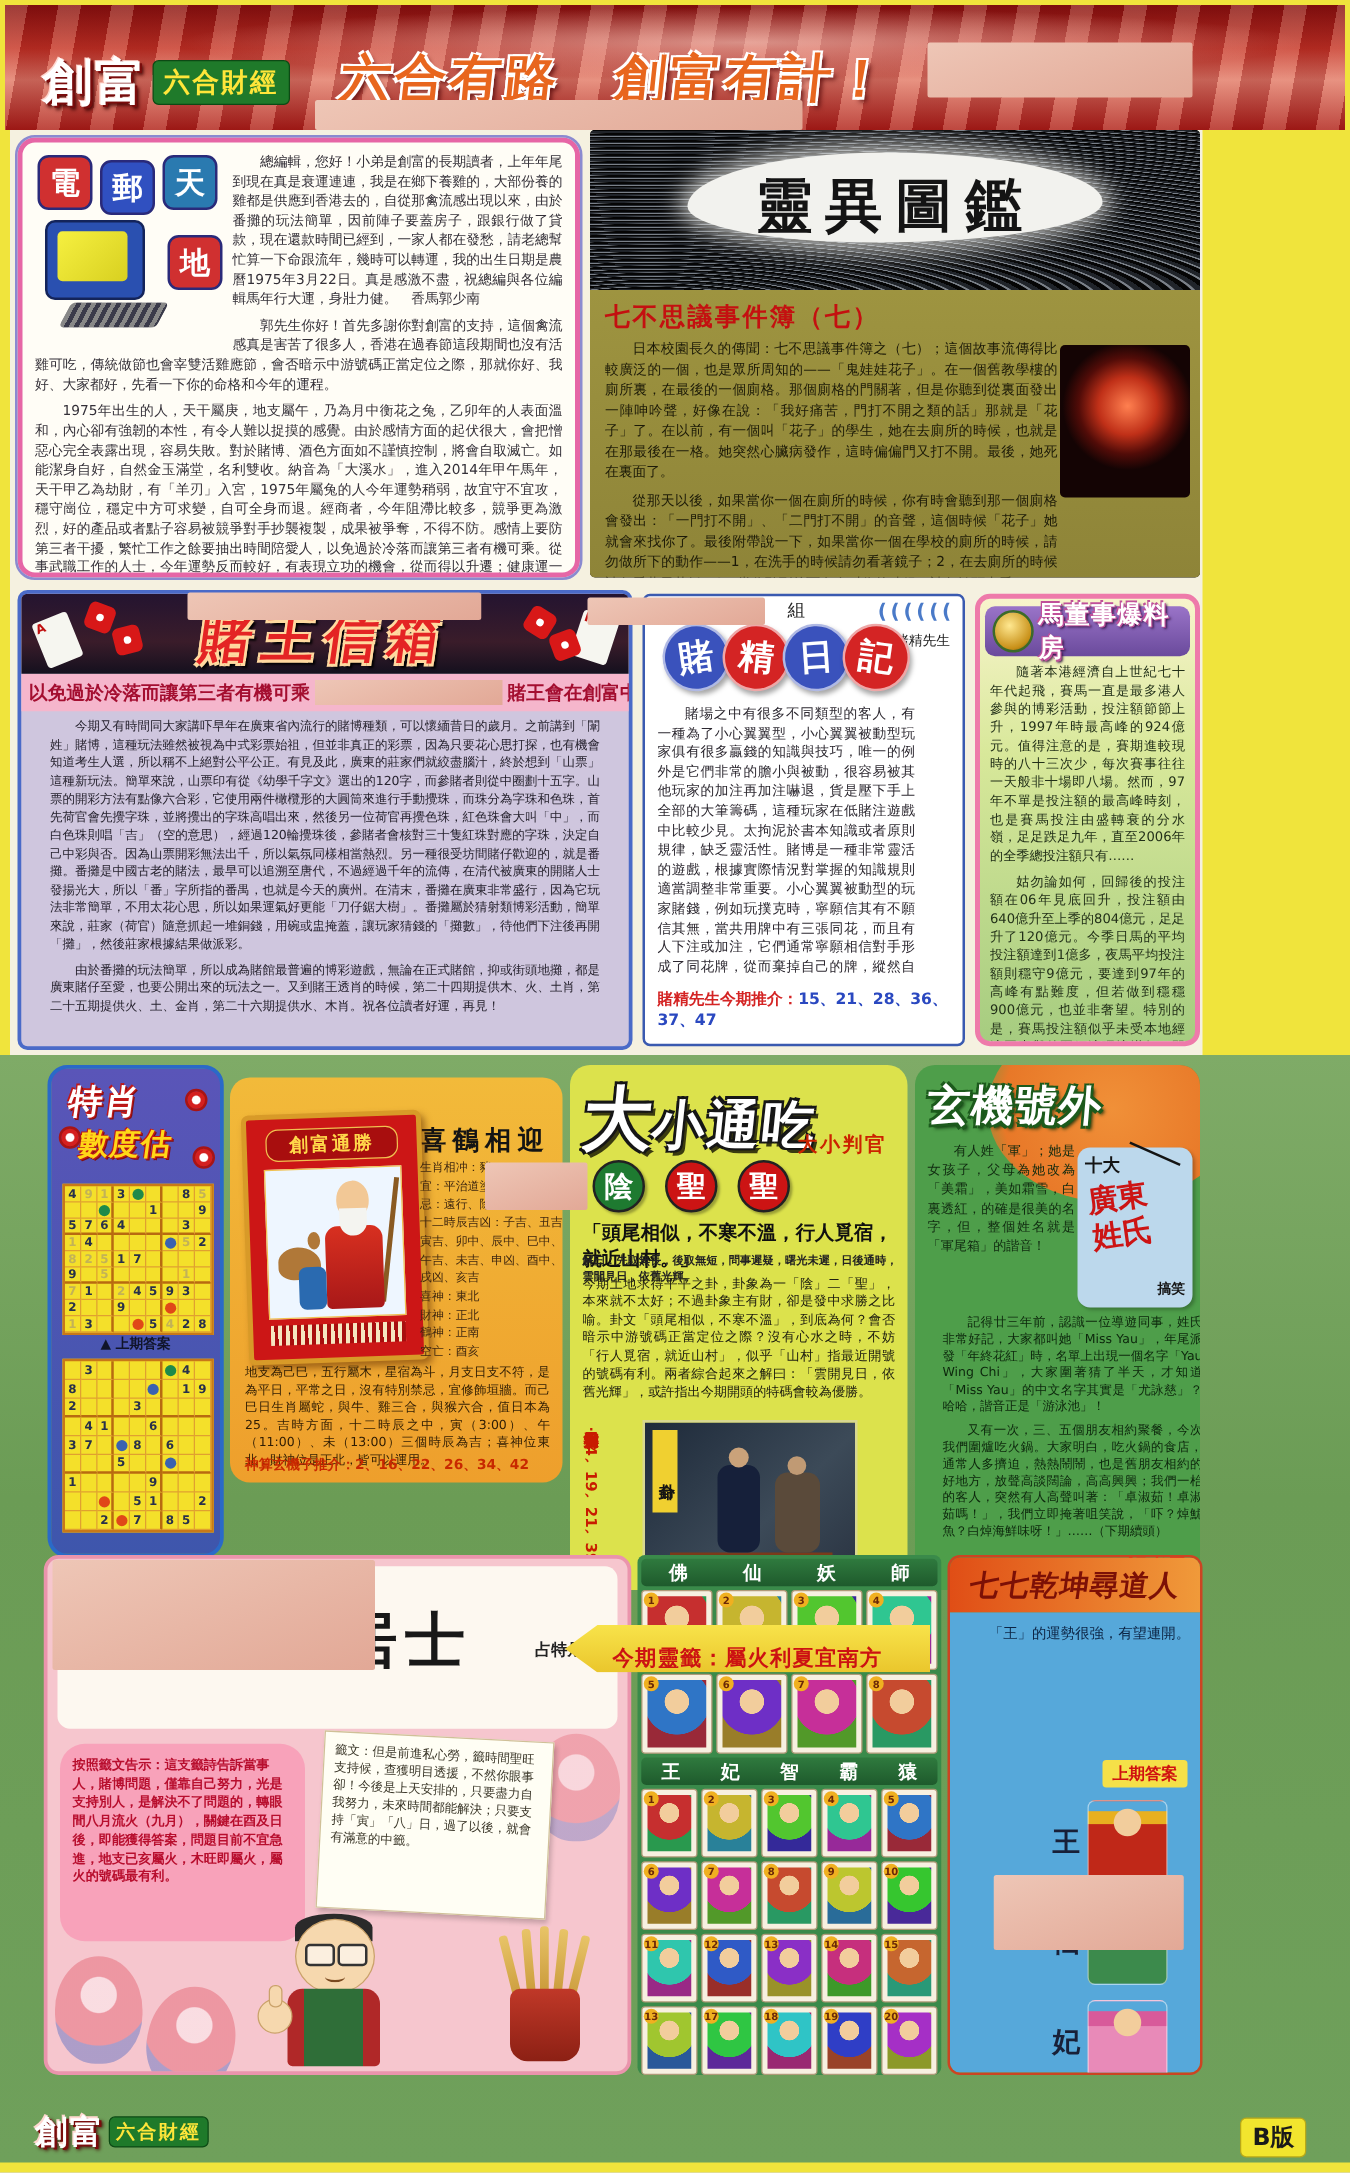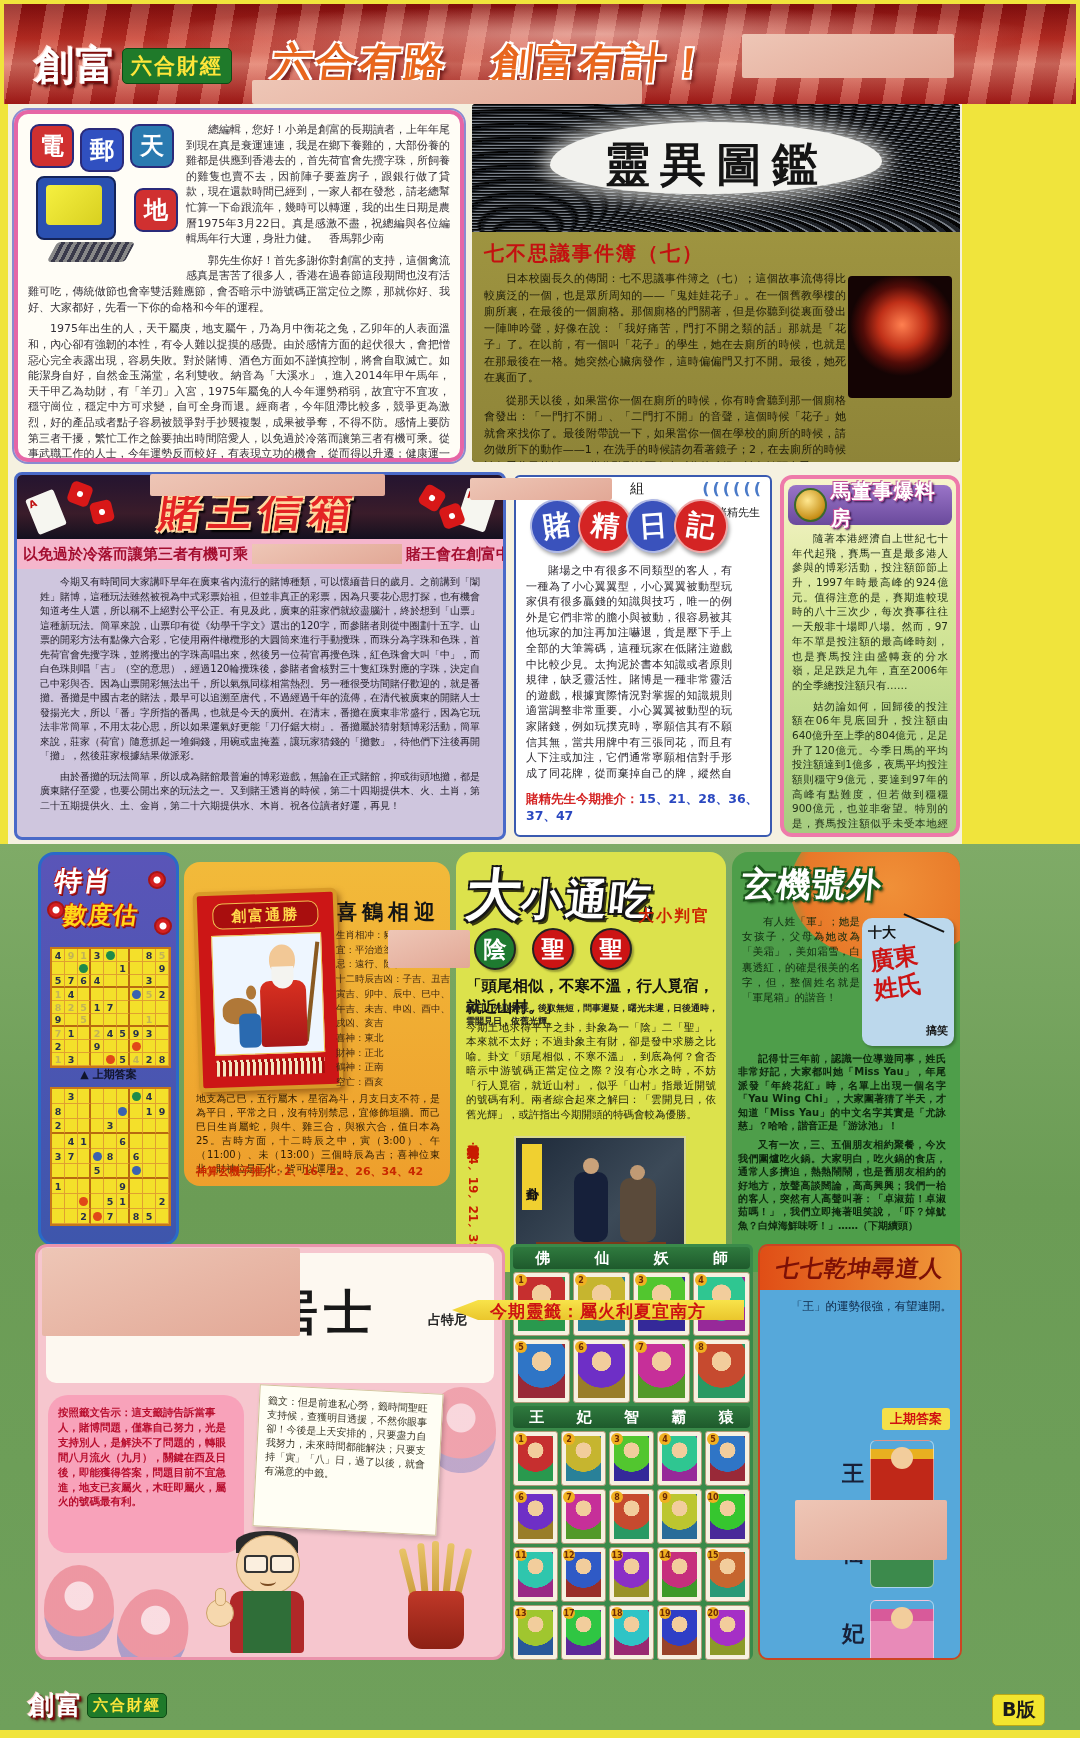--- a/index.html
+++ b/index.html
@@ -202,22 +202,22 @@
     transform:skewX(-5deg);letter-spacing:1px;
     text-shadow:-2px -2px 0 #1c5a1c,2px -2px 0 #1c5a1c,-2px 2px 0 #1c5a1c,2px 2px 0 #1c5a1c,3px 3px 3px #0a300a;}
   .xj-p1{position:absolute;left:10px;top:62px;width:118px;font-size:10.5px;line-height:1.45;color:#102a10;}
   .xj-ribbon{position:absolute;right:6px;top:66px;width:92px;height:128px;background:#bcd8ec;
     border-radius:10px;box-shadow:2px 2px 3px rgba(0,0,0,.25);}
   .xj-ribbon .r-top{position:absolute;left:6px;top:6px;font-size:14px;font-weight:bold;color:#141414;}
   .xj-ribbon .r-main{position:absolute;left:10px;top:26px;font-family:"DejaVu Serif",serif;
     font-size:24px;font-weight:bold;color:#cc1414;transform:rotate(-8deg);line-height:1.2;}
   .xj-ribbon .r-side{position:absolute;right:6px;bottom:8px;font-size:11px;color:#141414;font-weight:bold;}
   .xj-ribbon .slash{position:absolute;left:40px;top:4px;width:44px;height:2px;background:#141414;transform:rotate(24deg);}
-  .xj-rest{position:absolute;left:6px;top:200px;width:208px;height:186px;font-size:10px;
-    line-height:1.34;color:#0c260c;overflow:hidden;text-align:justify;font-weight:bold;}
+  .xj-rest{position:absolute;left:22px;top:200px;width:208px;height:186px;font-size:10px;
+    line-height:1.34;color:#0c260c;overflow:hidden;text-align:justify;}
   .xj-sign{position:absolute;right:10px;bottom:8px;font-size:16px;font-weight:bold;color:#d41414;
     font-family:"DejaVu Serif",serif;}
   
   .jushi-box{position:absolute;left:35px;top:1244px;width:470px;height:416px;background:#f6c6ce;
     border:3px solid #ea94ac;border-radius:12px;overflow:hidden;box-sizing:border-box;}
   .jushi-panel{position:absolute;left:8px;top:6px;width:448px;height:130px;background:#fdf8f0;border-radius:10px;}
   .jushi-title{position:absolute;left:178px;top:34px;font-family:"DejaVu Serif",serif;font-size:48px;
     font-weight:bold;color:#181818;letter-spacing:6px;}
   .jushi-sub{position:absolute;left:390px;top:64px;font-size:13px;color:#222;font-weight:bold;}
   .mask{position:absolute;width:70px;height:86px;border-radius:50% 50% 46% 46%;opacity:.4;
@@ -255,22 +255,22 @@
   .cards-grid{display:grid;gap:3px;margin:3px 0;}
   .cards-grid1{grid-template-columns:repeat(4,1fr);}
   .cards-grid2{grid-template-columns:repeat(5,1fr);}
   .gcard{position:relative;background:#f7f0e0;border:1px solid #b09a78;border-radius:3px;overflow:hidden;}
   .gcard .fig{position:absolute;inset:4px;}
   .gcard .badge{position:absolute;left:1px;top:1px;width:12px;height:12px;border-radius:50%;
     background:#f0b020;color:#6a2808;font-size:8px;display:flex;align-items:center;justify-content:center;font-weight:bold;}
   .cards-grid1 .gcard{height:62px;}
   .cards-grid2 .gcard{height:53px;}
   
-  .lot-ribbon{position:absolute;left:452px;top:1300px;width:292px;height:20px;z-index:30;
-    background:linear-gradient(180deg,#f8e34a,#eac62c);display:flex;align-items:flex-start;justify-content:center;
+  .lot-ribbon{position:absolute;left:452px;top:1300px;width:292px;height:38px;z-index:30;
+    background:linear-gradient(180deg,#f8e34a,#eac62c);display:flex;align-items:flex-end;justify-content:center;
     clip-path:polygon(0 50%,26px 0,100% 0,100% 100%,26px 100%);box-shadow:2px 2px 4px rgba(0,0,0,.3);}
   .lot-ribbon span{color:#cc1212;font-size:17px;font-weight:bold;letter-spacing:1px;}
   
   .qiqi-box{position:absolute;left:758px;top:1244px;width:204px;height:416px;border:2px solid #cc4422;
     border-radius:10px;overflow:hidden;box-sizing:border-box;}
   .qq-header{height:44px;background:linear-gradient(90deg,#e04e16,#f09a3a);display:flex;align-items:center;justify-content:center;}
   .qq-title{font-family:"DejaVu Serif",serif;font-size:23px;font-weight:bold;color:#7c1006;
     transform:skewX(-8deg);letter-spacing:1px;}
   .qq-body{position:relative;height:368px;background:#56a8da;padding:8px;box-sizing:border-box;}
   .qq-body .para{font-size:11.5px;line-height:1.5;color:#0c2444;text-indent:2em;margin:0 0 8px 0;}
@@ -313,21 +313,21 @@
       <span class="bubble bub0">電</span>
       <span class="bubble bub1">郵</span>
       <span class="bubble bub2">天</span>
       <span class="bubble bub3">地</span>
       <span class="monitor">
           <span class="screen"></span>
         </span>
       <span class="keyboard"></span>
     </div>
     <div>
-        <p class="para">總編輯，您好！小弟是創富的長期讀者，上年年尾到現在真是衰運連連，我是在鄉下養雞的，大部份養的雞都是供應到香港去的，首先荷官會先攪字珠，所飼養的雞隻也賣不去，因前陣子要蓋房子，跟銀行做了貸款，現在還款時間已經到，一家人都在發愁，請老總幫忙算一下命跟流年，幾時可以轉運，我的出生日期是農曆1975年3月22日。真是感激不盡，祝總編與各位編輯馬年行大運，身壯力健。　香馬郭少南</p>
+        <p class="para">總編輯，您好！小弟是創富的長期讀者，上年年尾到現在真是衰運連連，我是在鄉下養雞的，大部份養的雞都是供應到香港去的，自從那禽流感出現以來，由於番攤的玩法簡單，因前陣子要蓋房子，跟銀行做了貸款，現在還款時間已經到，一家人都在發愁，請老總幫忙算一下命跟流年，幾時可以轉運，我的出生日期是農曆1975年3月22日。真是感激不盡，祝總編與各位編輯馬年行大運，身壯力健。　香馬郭少南</p>
         <p class="para">郭先生你好！首先多謝你對創富的支持，這個禽流感真是害苦了很多人，香港在過春節這段期間也沒有活雞可吃，傳統做節也會宰雙活雞應節，會否暗示中游號碼正當定位之際，那就你好、我好、大家都好，先看一下你的命格和今年的運程。</p>
         <p class="para">1975年出生的人，天干屬庚，地支屬午，乃為月中衡花之兔，乙卯年的人表面溫和，內心卻有強韌的本性，有令人難以捉摸的感覺。由於感情方面的起伏很大，會把憎惡心完全表露出現，容易失敗。對於賭博、酒色方面如不謹慎控制，將會自取滅亡。如能潔身自好，自然金玉滿堂，名利雙收。納音為「大溪水」，進入2014年甲午馬年，天干甲乙為劫財，有「羊刃」入宮，1975年屬兔的人今年運勢稍弱，故宜守不宜攻，穩守崗位，穩定中方可求變，自可全身而退。經商者，今年阻滯比較多，競爭更為激烈，好的產品或者點子容易被競爭對手抄襲複製，成果被爭奪，不得不防。感情上要防第三者干擾，繁忙工作之餘要抽出時間陪愛人，以免過於冷落而讓第三者有機可乘。從事武職工作的人士，今年運勢反而較好，有表現立功的機會，從而得以升遷；健康運一般，宜注意呼吸系統及消化系統疾病，由夏入秋的轉季時候，勿忘添衣；出入空調地方，也要避免受涼，切勿沉迷酒色，否則易染病。</p>
       </div>
   </div>
 
   <div class="ghost-box">
     <div class="ghost-header">
       <div class="ghost-title">靈異圖鑑</div>
     </div>
     <div class="ghost-body">

